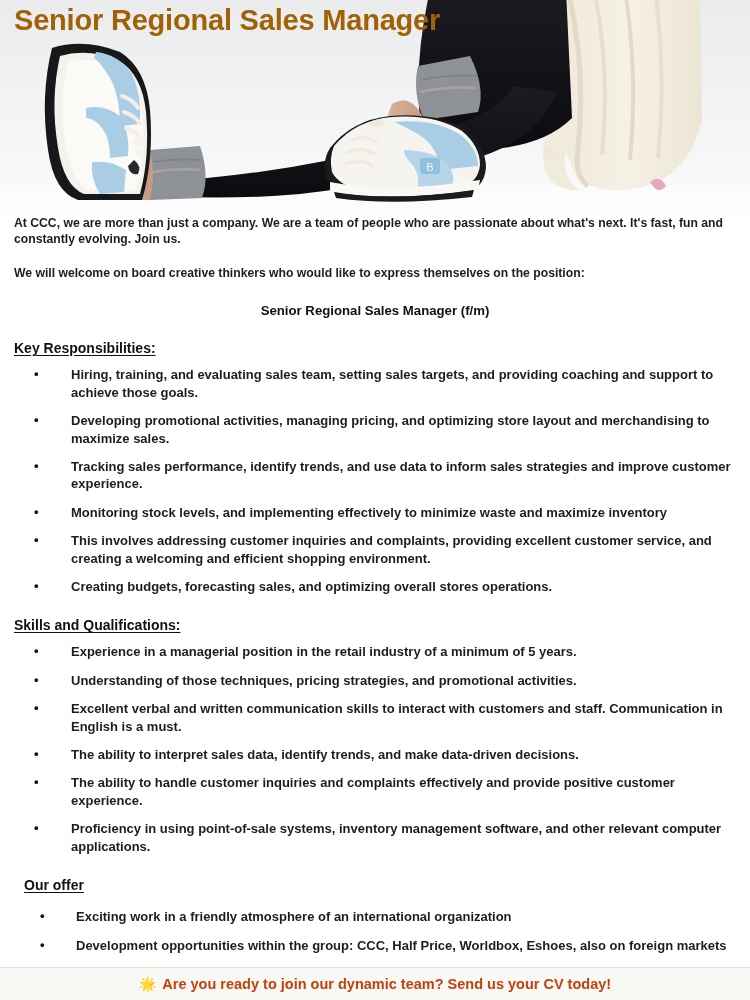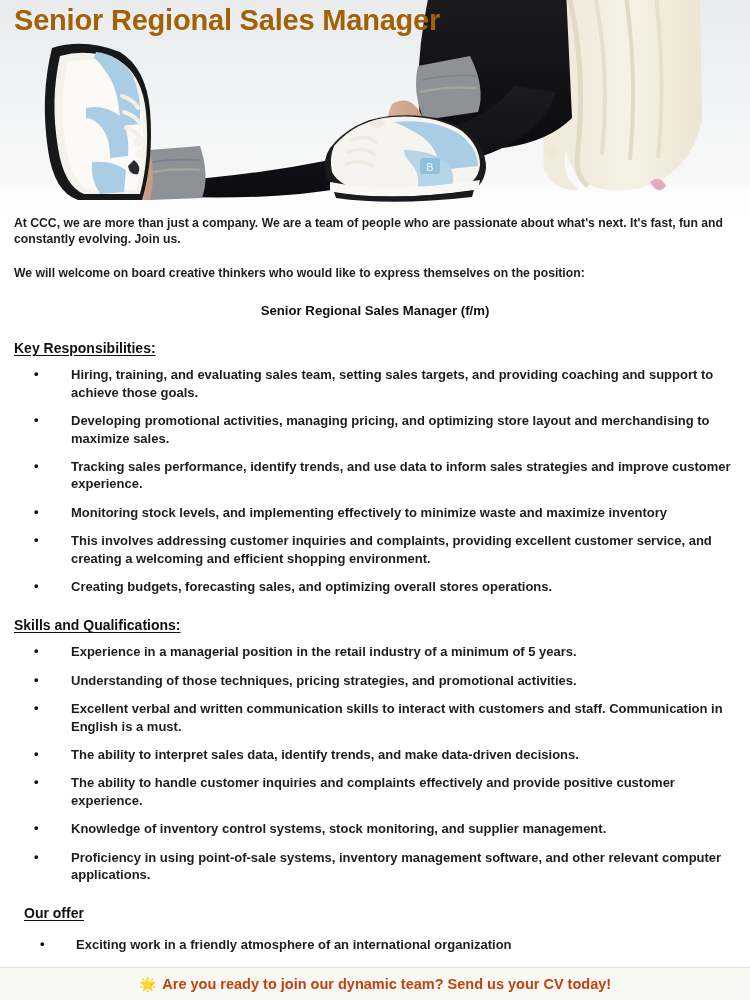--- a/index.html
+++ b/index.html
@@ -252,21 +252,20 @@
     <li>Creating budgets, forecasting sales, and optimizing overall stores operations.</li>
   </ul>
 
   <h2 class="section">Skills and Qualifications:</h2>
   <ul class="bullets">
     <li>Experience in a managerial position in the retail industry of a minimum of 5 years.</li>
     <li>Understanding of those techniques, pricing strategies, and promotional activities.</li>
     <li>Excellent verbal and written communication skills to interact with customers and staff. Communication in English is a must.</li>
     <li>The ability to interpret sales data, identify trends, and make data-driven decisions.</li>
     <li>The ability to handle customer inquiries and complaints effectively and provide positive customer experience.</li>
-    <li>Knowledge of inventory control systems, stock monitoring, and supplier management.</li>
     <li>Proficiency in using point-of-sale systems, inventory management software, and other relevant computer applications.</li>
   </ul>
 
   <h2 class="section offer">Our offer</h2>
   <ul class="bullets offer-list">
     <li>Exciting work in a friendly atmosphere of an international organization</li>
     <li>Development opportunities within the group: CCC, Half Price, Worldbox, Eshoes, also on foreign markets</li>
 
   </ul>
 </div>

